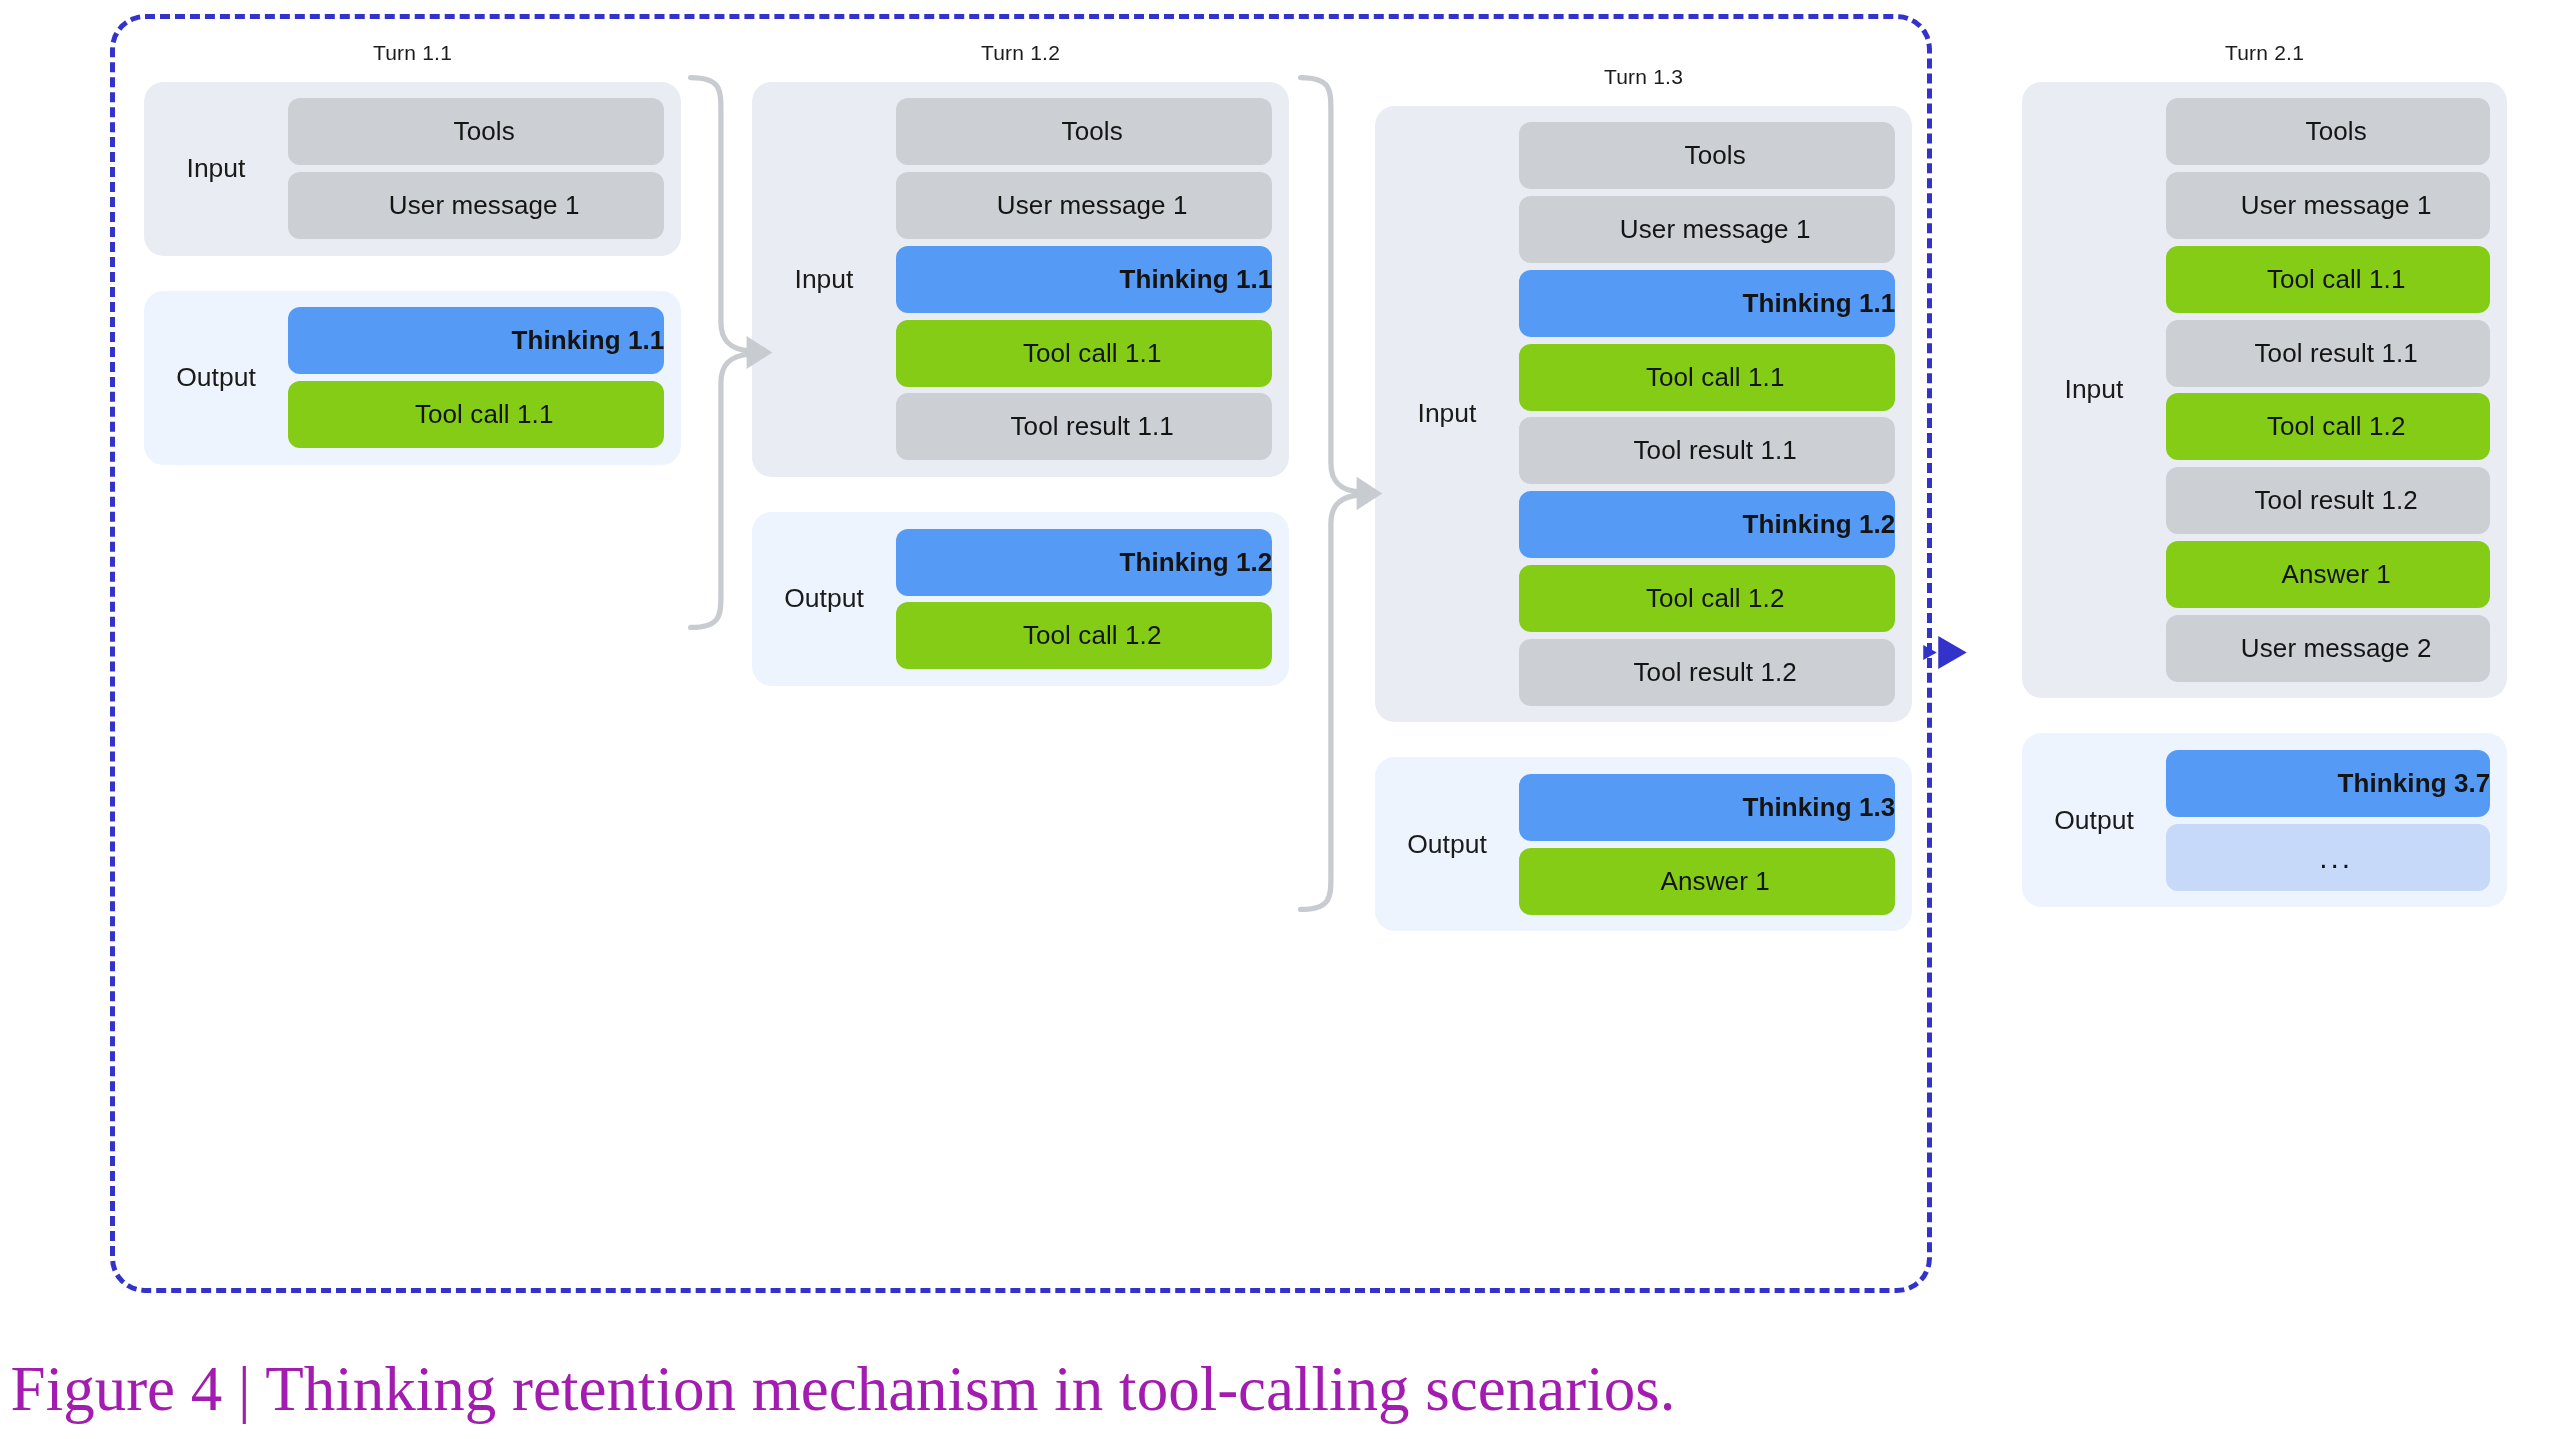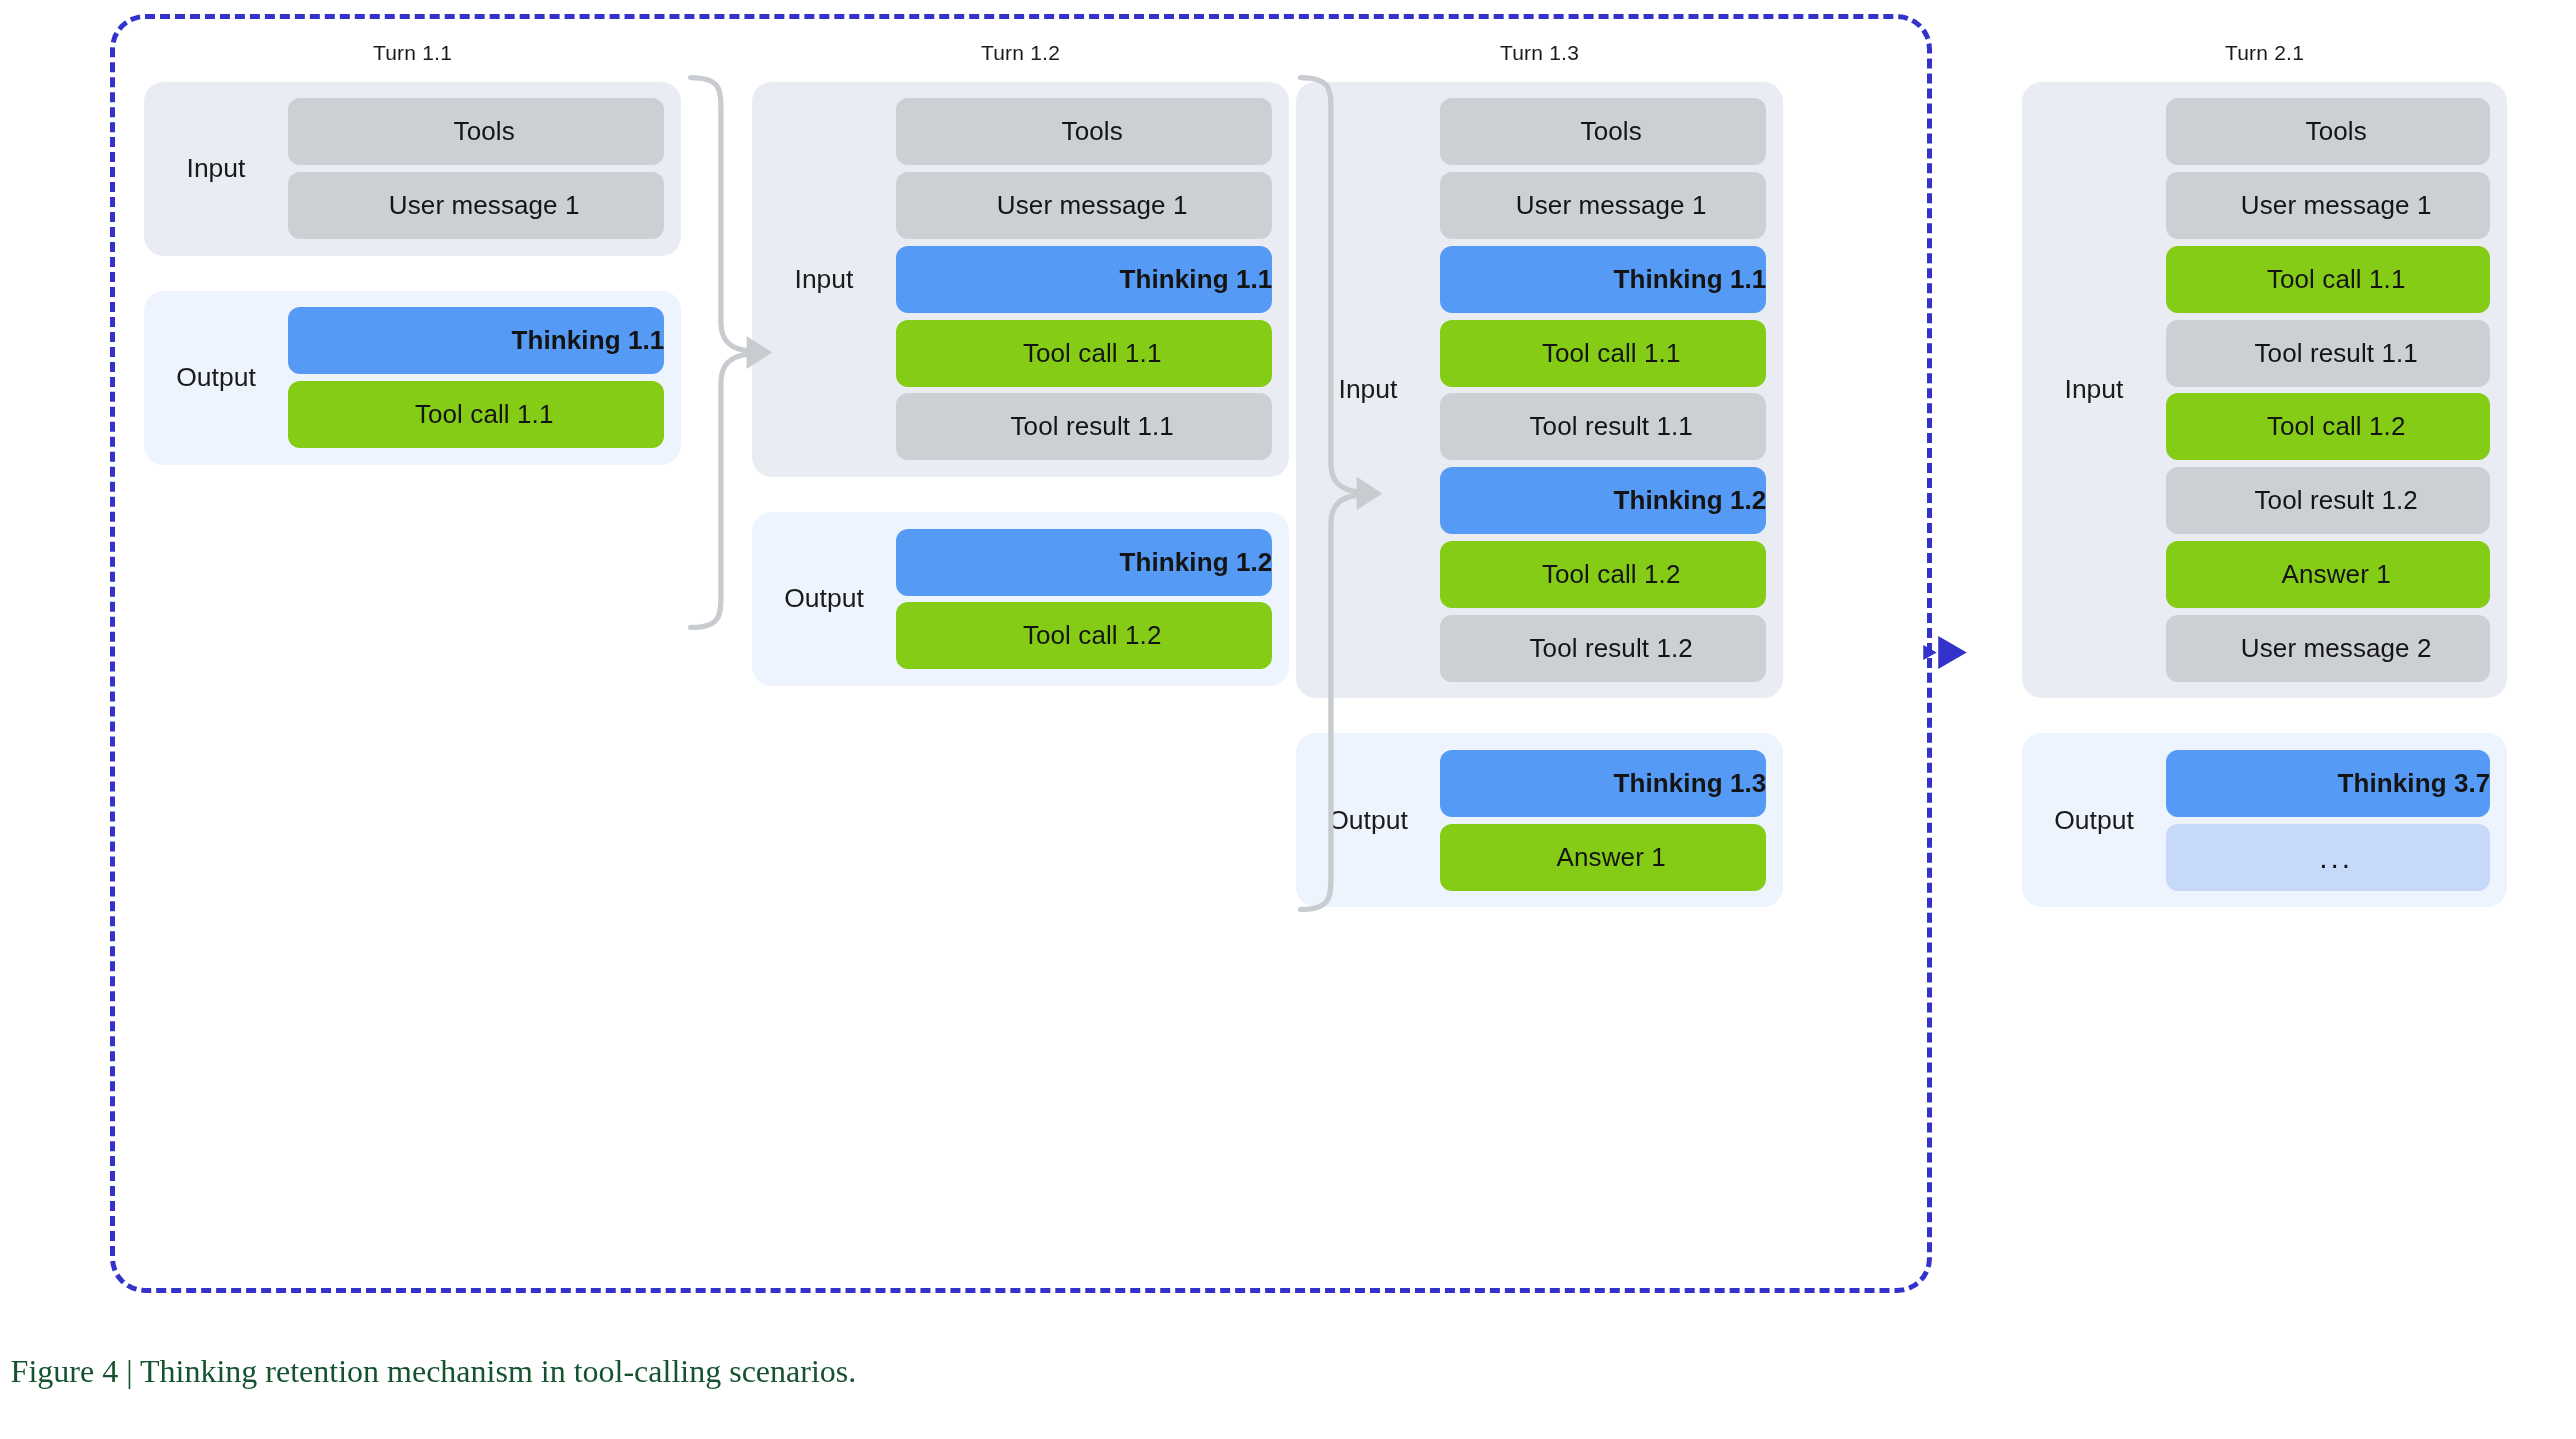--- a/index.html
+++ b/index.html
@@ -43,21 +43,21 @@
   .bracket{position:absolute;}
   .bracket svg{display:block;}
 
   
   #blue-arrow{position:absolute;left:1920px;top:633px;}
 
   
   #caption{
     position:absolute;left:10.6px;top:1353px;width:2555px;
     font-family:"Liberation Serif","DejaVu Serif",serif;
-    font-size:32px;color:#14532d;white-space:nowrap;
+    font-size:63px;color:#a21caf;white-space:nowrap;
   }
 </style>
 </head>
 <body>
 
 <div id="dashed-region"></div>
 
 <div id="columns-host">
     <div class="column" style="left: 144px; width: 537px;">
       <div class="col-title">Turn 1.1</div>
@@ -91,21 +91,21 @@
       </div>
       <div class="gap"></div>
       <div class="section output">
         <div class="section-label">Output</div>
         <div class="blocks">
           <div class="block blue">Thinking 1.2</div>
           <div class="block lblue">Tool call 1.2</div>
         </div>
       </div>
     </div>
-    <div class="column" style="left: 1296px; width: 487px;">
+    <div class="column" style="left: 1375px; width: 537px; margin-top: 24px;">
       <div class="col-title">Turn 1.3</div>
       <div class="section input">
         <div class="section-label">Input</div>
         <div class="blocks">
           <div class="block gray">Tools</div>
           <div class="block gray">User message 1</div>
           <div class="block blue">Thinking 1.1</div>
           <div class="block lblue">Tool call 1.1</div>
           <div class="block gray">Tool result 1.1</div>
           <div class="block blue">Thinking 1.2</div>

